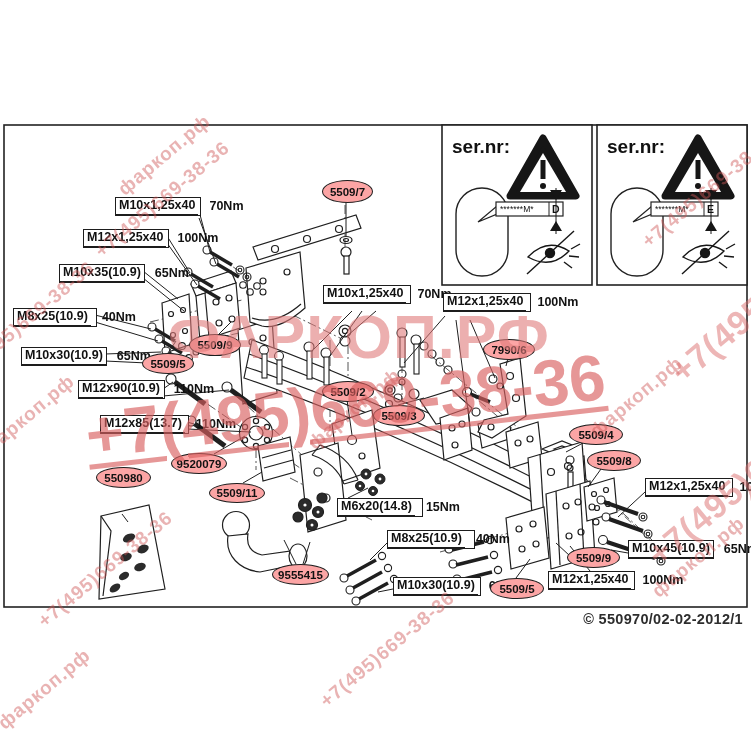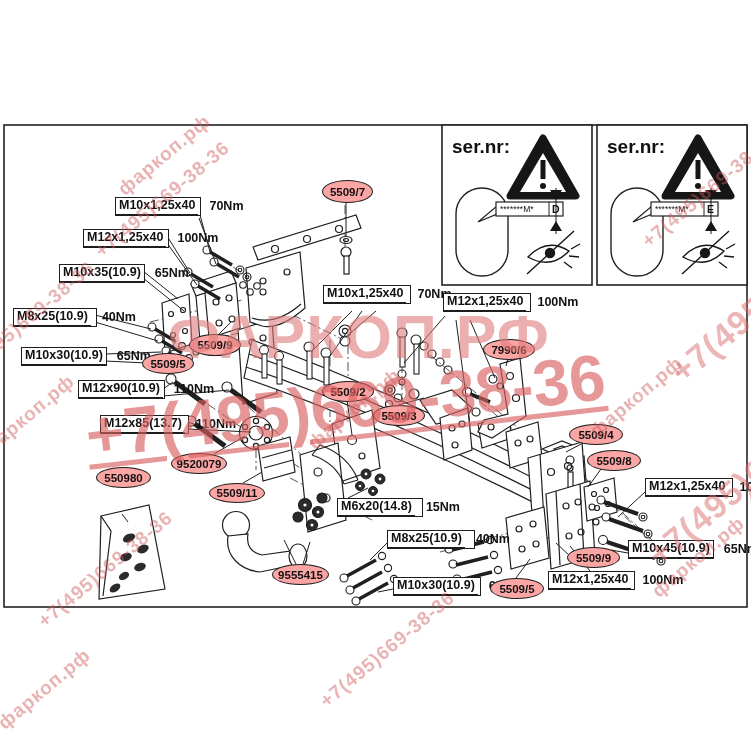--- a/index.html
+++ b/index.html
@@ -527,20 +527,21 @@
 <div class="part-oval" style="left:483px;top:339px;width:50px;height:19px">7990/6</div>
 <div class="part-oval" style="left:569px;top:424px;width:52px;height:19px">5509/4</div>
 <div class="part-oval" style="left:587px;top:450px;width:52px;height:19px">5509/8</div>
 <div class="part-oval" style="left:171px;top:453px;width:54px;height:19px">9520079</div>
 <div class="part-oval" style="left:209px;top:483px;width:54px;height:18px">5509/11</div>
 <div class="part-oval" style="left:96px;top:467px;width:53px;height:19px">550980</div>
 <div class="part-oval" style="left:272px;top:564px;width:55px;height:19px">9555415</div>
 <div class="part-oval" style="left:567px;top:547px;width:51px;height:19px">5509/9</div>
 <div class="part-oval" style="left:490px;top:578px;width:52px;height:19px">5509/5</div>
 
+<div class="copyright">© 550970/02-02-2012/1</div>
 
 
 <div class="wm wm-small" style="left:105px;top:240px">+7(495)669-38-36</div>
 <div class="wm wm-small" style="left:128px;top:178px">фаркоп.рф</div>
 <div class="wm wm-small" style="left:652px;top:230px">+7(495)669-38-36</div>
 <div class="wm wm-small" style="left:-30px;top:360px">+7(495)669-38-36</div>
 <div class="wm wm-small" style="left:-8px;top:438px">фаркоп.рф</div>
 <div class="wm wm-small" style="left:318px;top:432px">фаркоп.рф</div>
 <div class="wm wm-small" style="left:48px;top:610px">+7(495)669-38-36</div>
 <div class="wm wm-small" style="left:330px;top:690px">+7(495)669-38-36</div>

